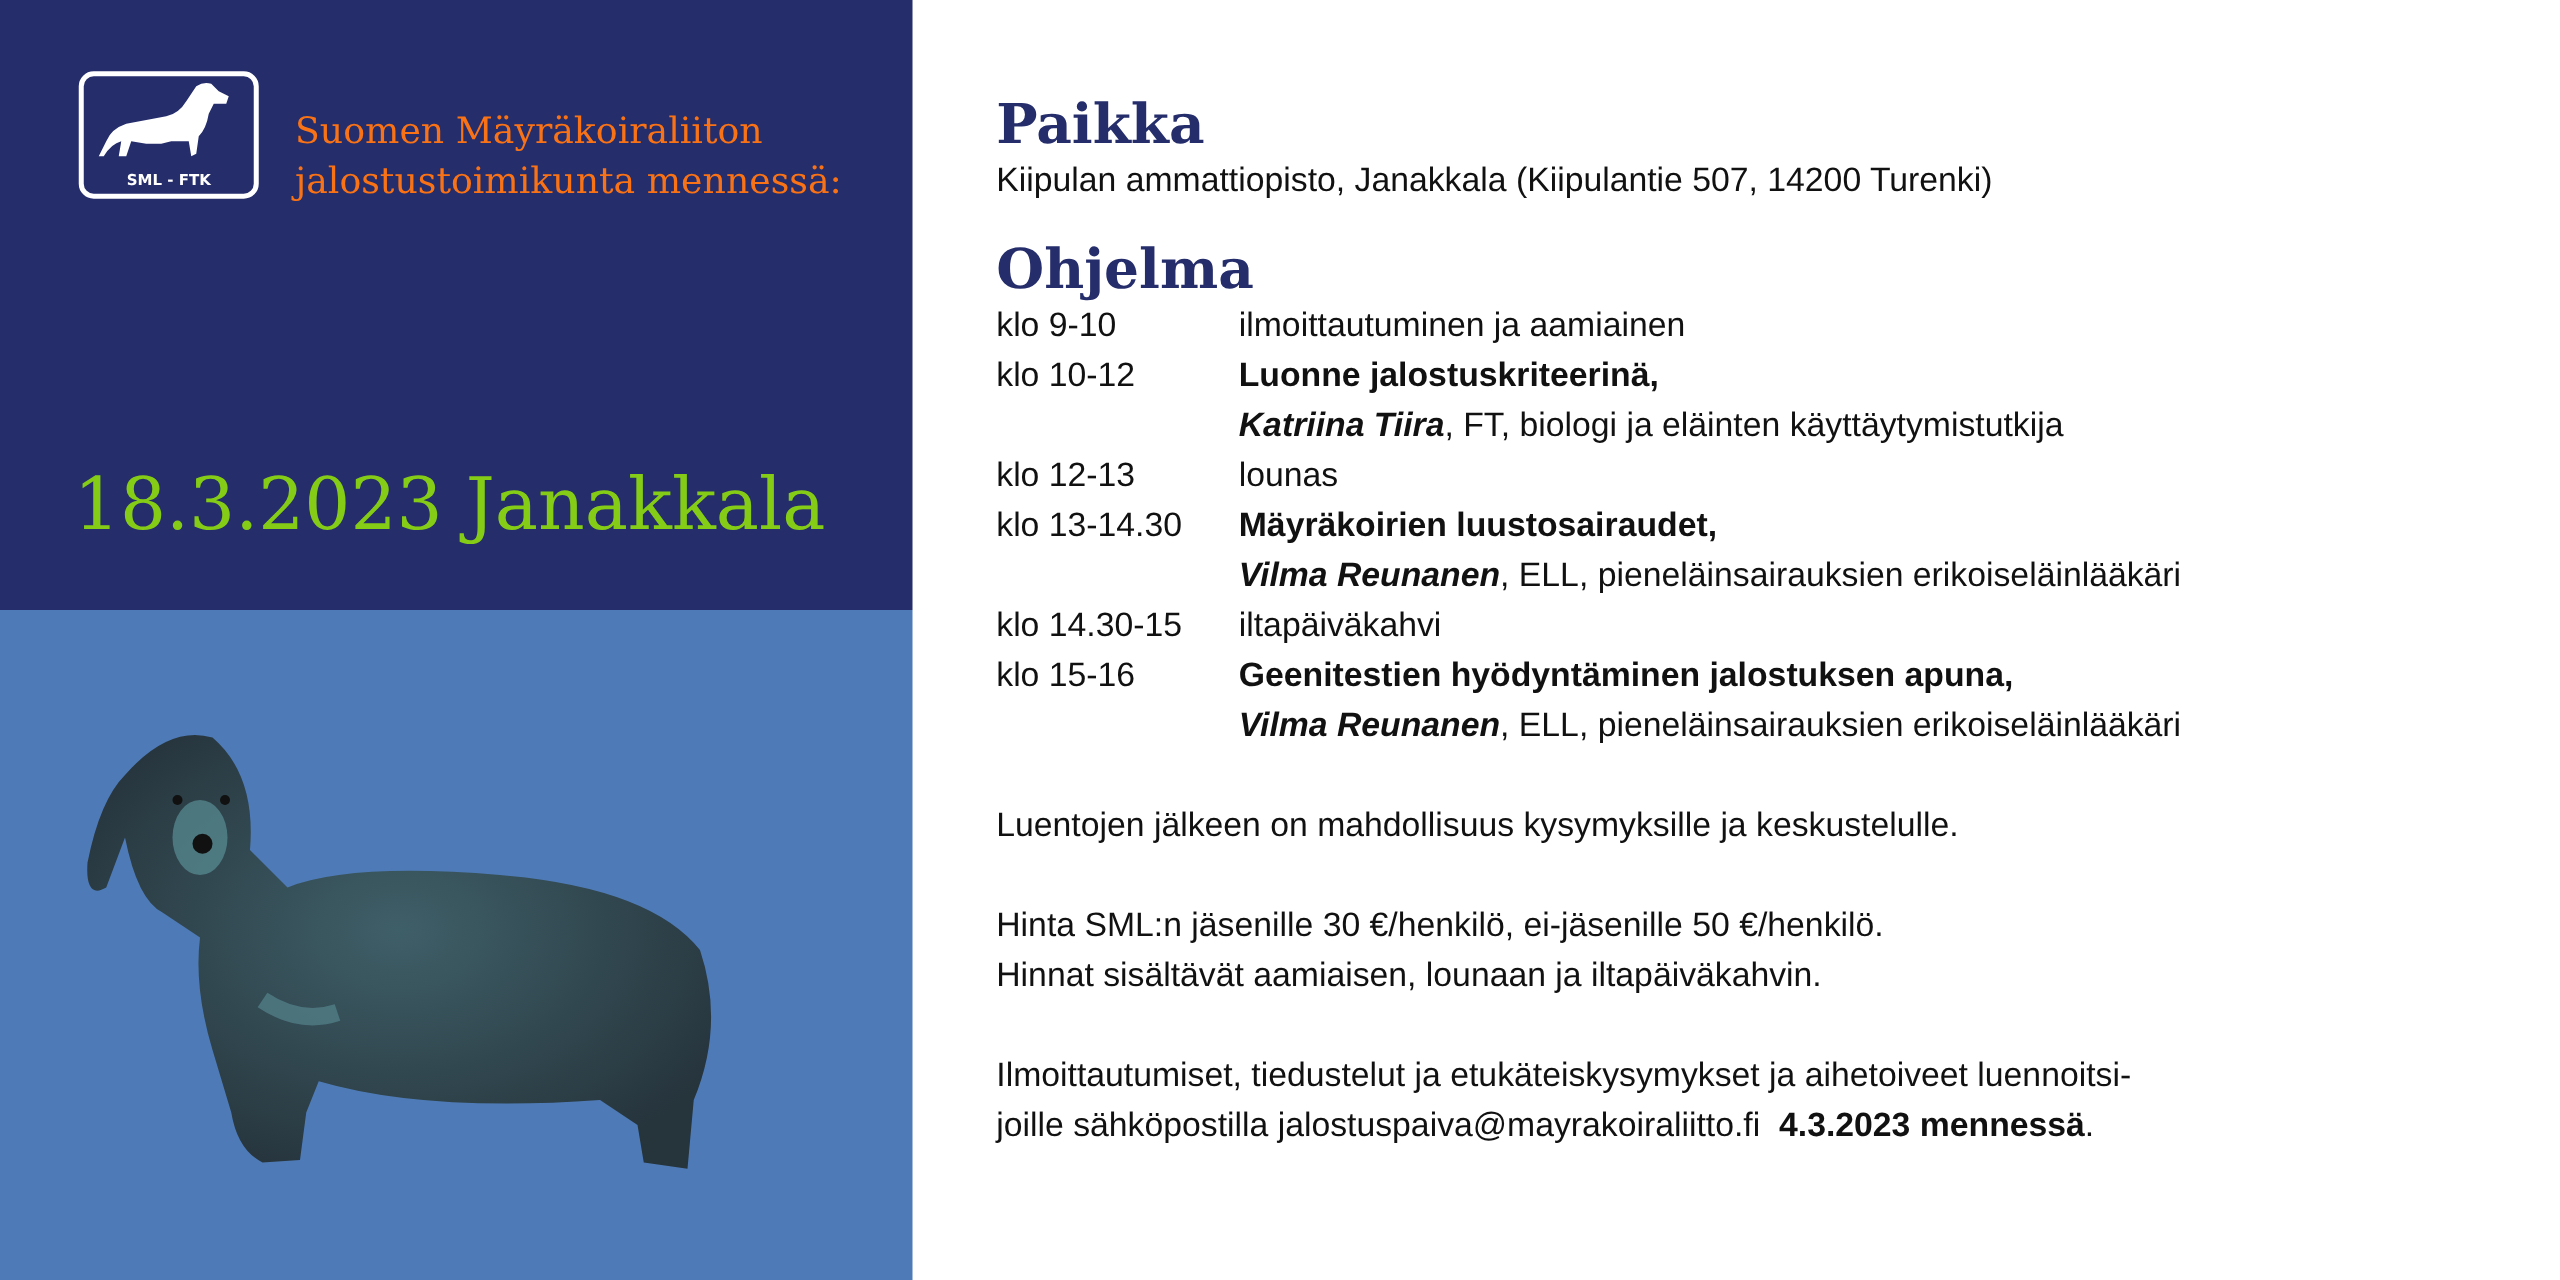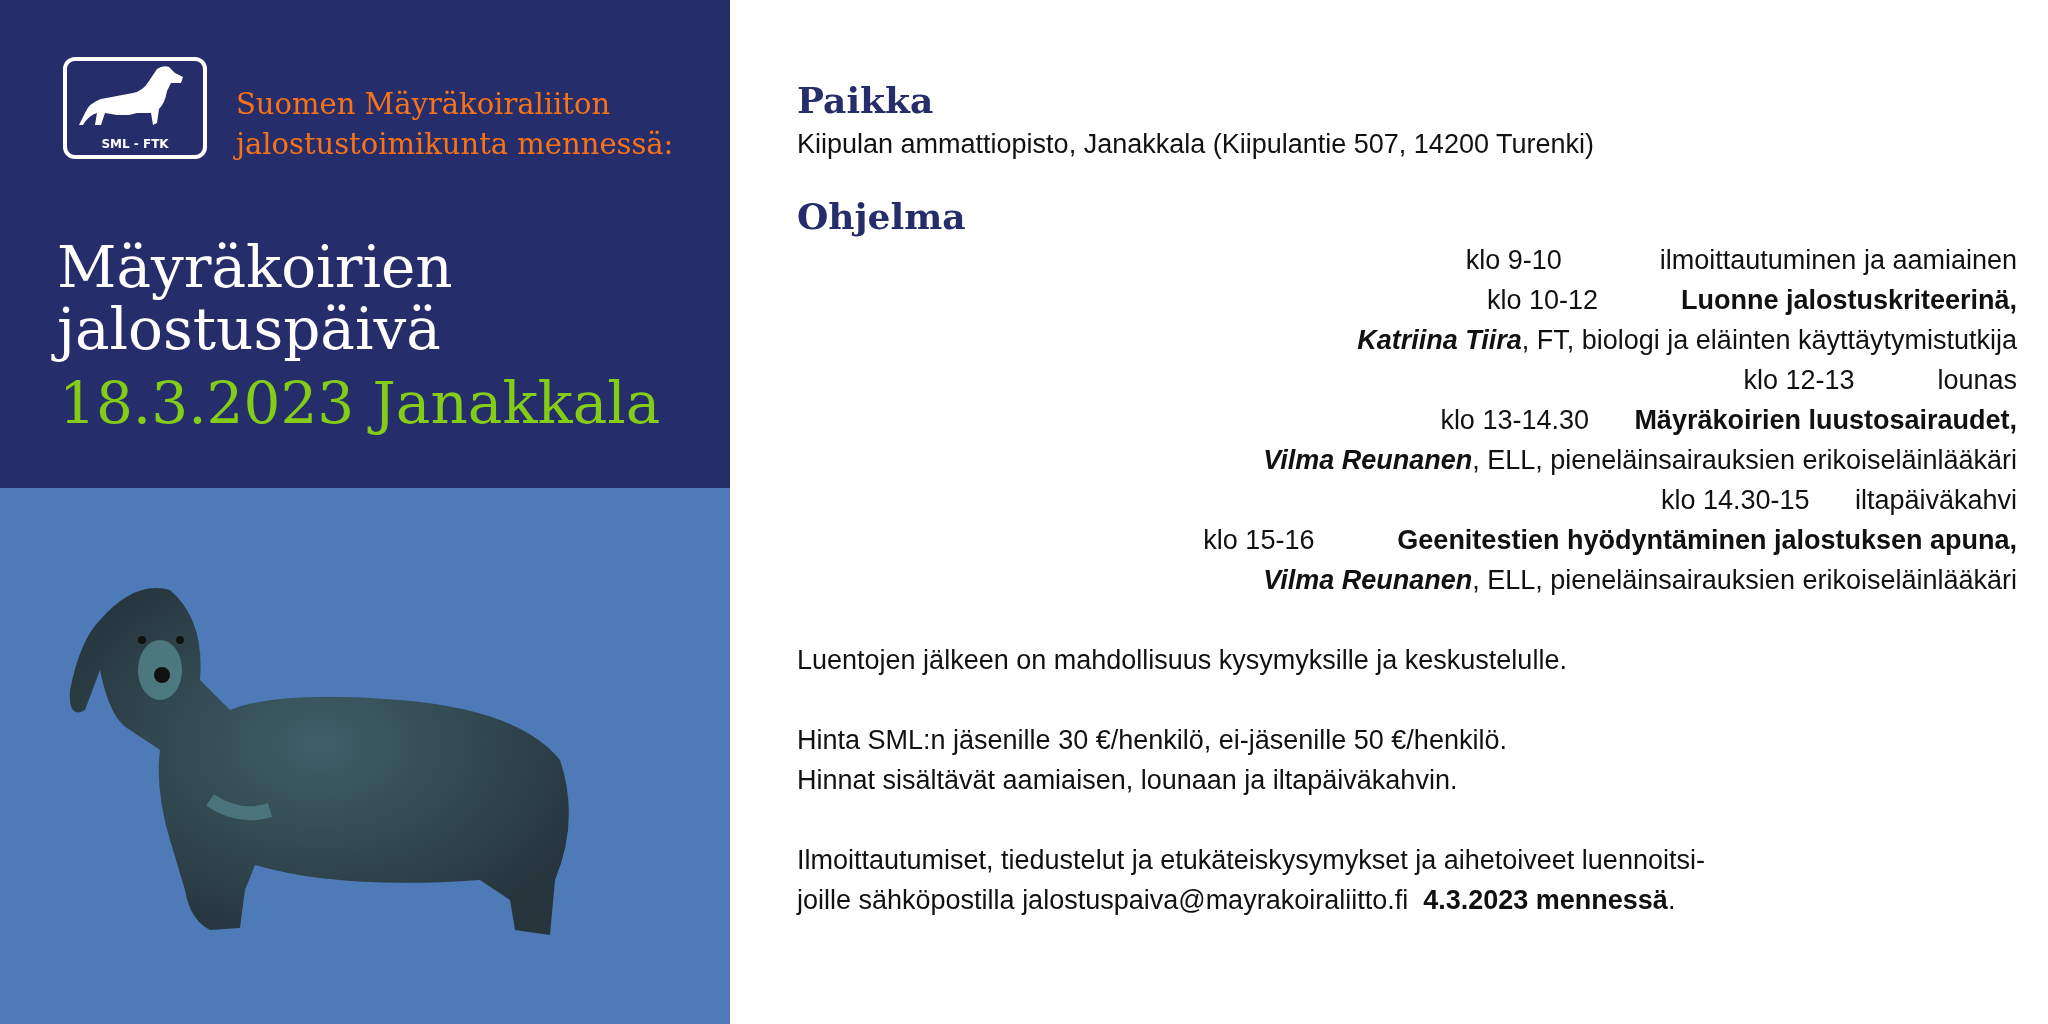--- a/index.html
+++ b/index.html
@@ -7,45 +7,41 @@
   .left-top { position:absolute; left:0; top:0; width:730px; height:488px; background:#252d6b; }
   .left-bottom { position:absolute; left:0; top:488px; width:730px; height:536px; background:#4e7bb7; }
   .logo-box { position:absolute; left:63px; top:57px; width:144px; height:102px; border:4px solid #fff; border-radius:12px; box-sizing:border-box; }
   .logo-box svg { position:absolute; left:4px; top:2px; }
   .logo-text { position:absolute; left:0; right:0; bottom:4px; text-align:center; color:#fff; font-family:"DejaVu Sans", sans-serif; font-weight:bold; font-size:12px; }
   .org { position:absolute; left:236px; top:84px; color:#f97316; font-family:"DejaVu Serif", serif; font-size:29px; line-height:40px; }
   .title { position:absolute; left:57px; top:236px; color:#fff; font-family:"DejaVu Serif", serif; font-size:58px; line-height:62px; font-weight:normal; }
   .date { position:absolute; left:59px; top:370px; color:#84cc16; font-family:"DejaVu Serif", serif; font-size:58px; line-height:66px; }
   .dog { position:absolute; left:40px; top:560px; }
   .content { position:absolute; left:797px; top:76px; width:1220px; color:#111; font-family:"Liberation Sans", sans-serif; font-size:27px; }
-  .h { font-family:"DejaVu Serif", serif; font-weight:bold; color:#252d6b; font-size:36px; line-height:48px; }
+  .h { font-family:"DejaVu Serif", serif; font-weight:bold; color:#252d6b; font-size:44px; line-height:48px; }
   .p { line-height:40px; }
-  .row { display:flex; line-height:40px;justify-content:flex-end; }
+  .row { display:flex; line-height:40px; }
   .time { width:194px; flex:none; }
   .b { font-weight:bold; }
   .i { font-style:italic; font-weight:bold; }
   .gap { height:40px; }
 </style>
 </head>
 <body>
 
 <div class="left-top">
   <div class="logo-box">
     <svg width="130" height="72" viewBox="0 0 130 72">
       <path fill="#fff" d="M8 62 L14 50 Q18 40 30 36 L62 30 Q72 28 78 18 L86 6 Q92 2 98 4 L104 10 L112 14 L110 20 L100 20 L96 28 Q94 40 88 46 L86 60 L82 62 L80 50 L66 50 L58 52 L46 52 L34 50 L30 62 L24 62 L26 50 Q18 52 12 62 Z"></path>
     </svg>
     <div class="logo-text">SML - FTK</div>
   </div>
   <div class="org">
     <div>Suomen Mäyräkoiraliiton</div>
     <div>jalostustoimikunta mennessä:</div>
-  </div>
-  <div class="title">
-    <div>Mäyräkoirien</div>
-    <div>jalostuspäivä</div>
   </div>
   <div class="date">18.3.2023 Janakkala</div>
 </div>
 
 <div class="left-bottom">
   <svg class="dog" width="600" height="400" viewBox="0 0 600 400" style="top:72px;">
     <defs>
       <radialGradient id="fur" cx="50%" cy="45%" r="60%">
         <stop offset="0%" stop-color="#3f5f68"></stop>
         <stop offset="100%" stop-color="#26343c"></stop>

